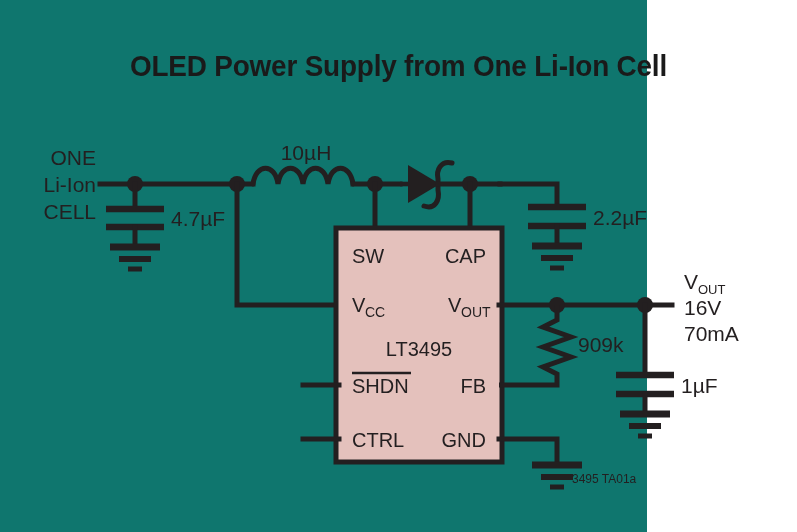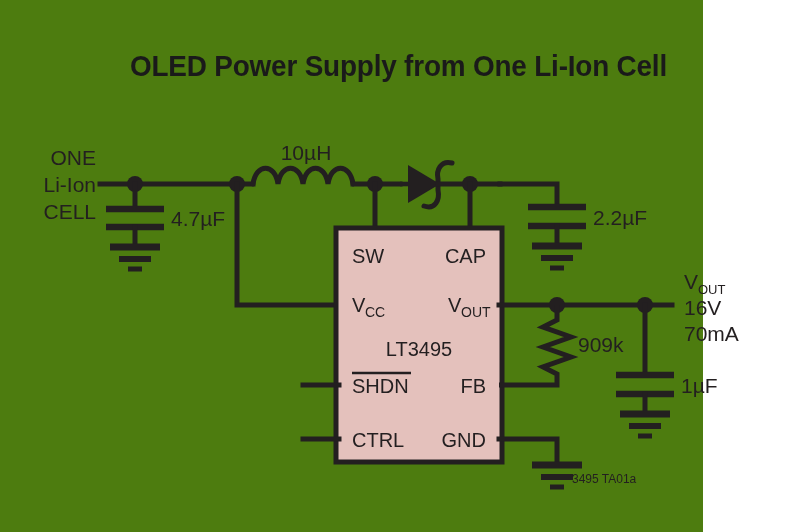--- a/index.html
+++ b/index.html
@@ -1,18 +1,18 @@
 <!DOCTYPE html>
 <html><head>
 <meta charset="utf-8">
 <style>
   html,body{margin:0;padding:0;background:#ffffff;}
   body{width:797px;height:532px;overflow:hidden;
        font-family:"Liberation Sans",sans-serif;}
-  #stage{position:relative;width:703px;height:532px;background:#4d7c0f;}
+  #stage{position:relative;width:639px;height:532px;background:#0f766e;padding-left:8px;}
   #title{
     position:absolute;left:0;top:49px;width:797px;
     text-align:center;
     font-family:"Liberation Sans",sans-serif;
     font-weight:bold;
     font-size:30px;
     letter-spacing:-0.2px;
     color:#1a1a1a;
     transform:scaleX(0.93);
     transform-origin:50% 50%;

